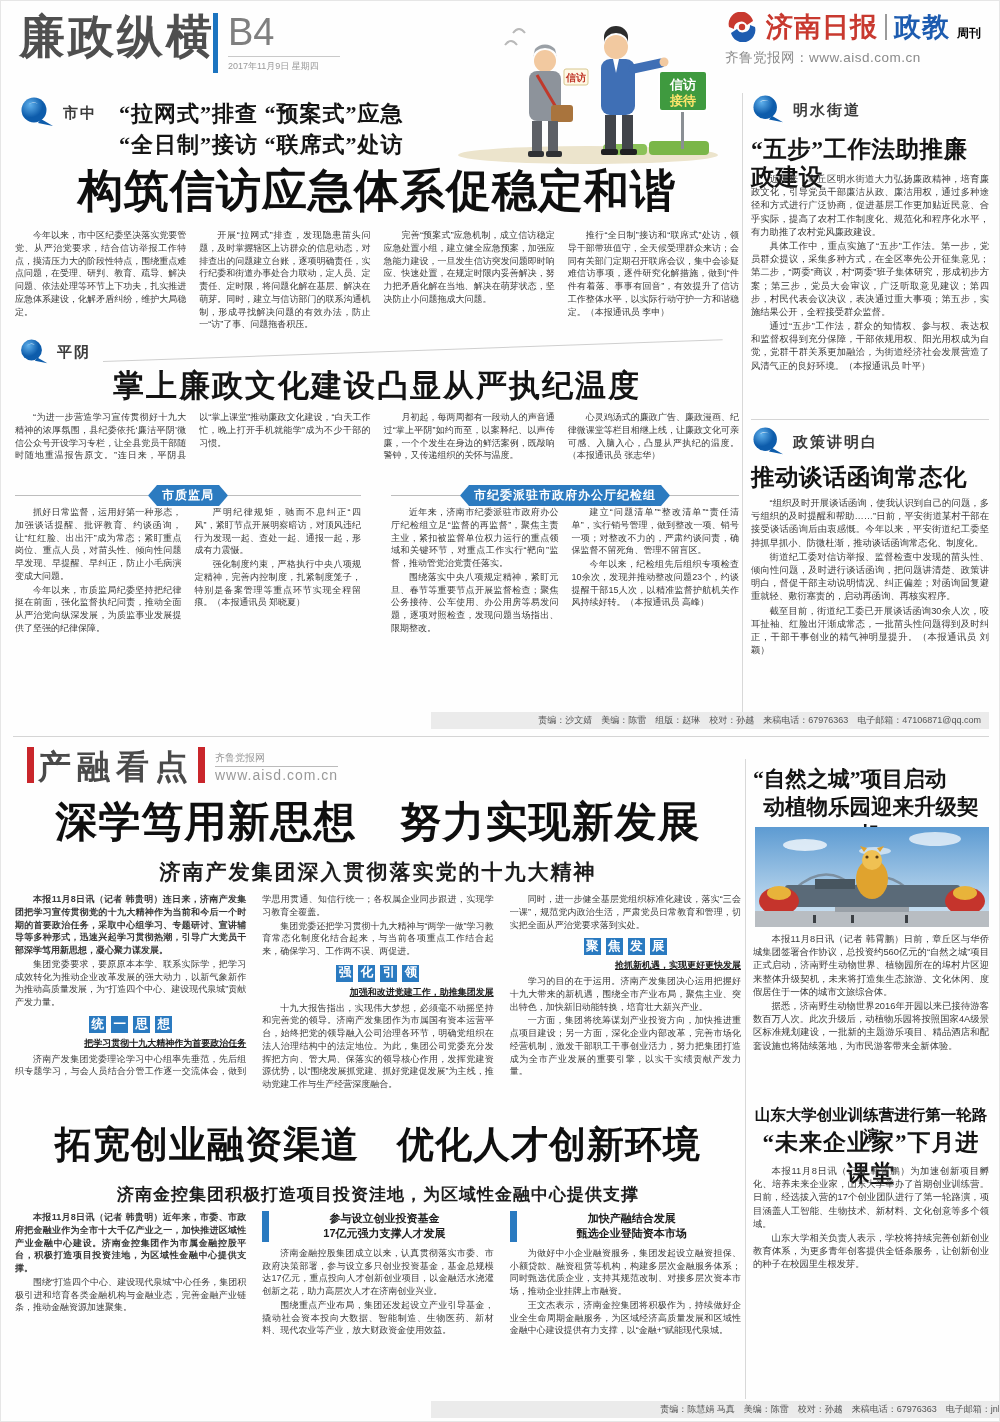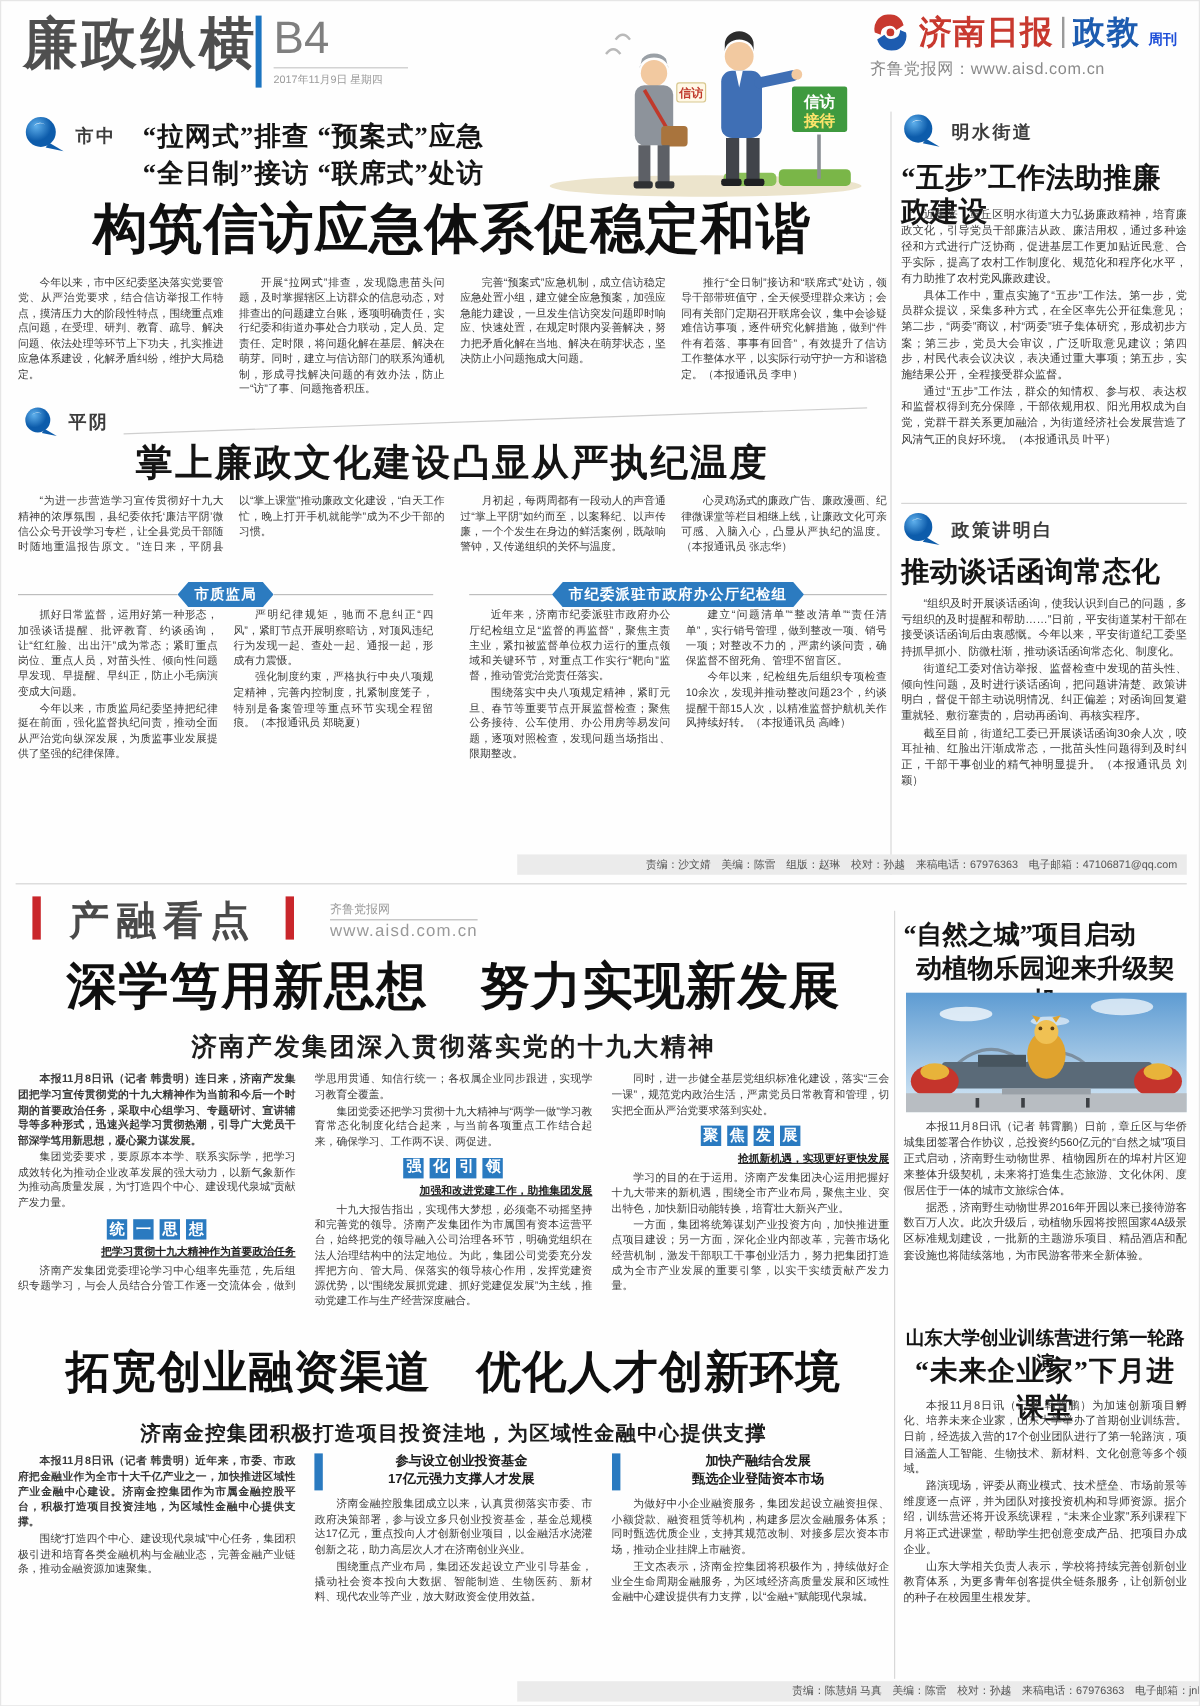--- a/index.html
+++ b/index.html
@@ -19,42 +19,42 @@
   
   .mast-title{font-size:46px;font-weight:900;color:#4f4f4f;letter-spacing:3px;line-height:1.1;}
   .mast-page{display:flex;align-items:flex-start;}
   .mast-vbar{width:5px;height:60px;background:#1c74c0;margin-right:10px;}
   .mast-pageno{font-size:38px;color:#7f7f7f;line-height:1;}
   .mast-dateline{border-top:1px solid #c9c9c9;margin-top:5px;padding-top:3px;font-size:9px;color:#9a9a9a;width:112px;}
   .brand-row{display:flex;align-items:center;gap:7px;}
   .brand-name{font-size:27px;font-weight:900;color:#c8392f;letter-spacing:1px;}
   .brand-sep{width:2px;height:26px;background:#9a9a9a;}
   .brand-weekly{font-size:27px;font-weight:900;color:#1d5cb0;letter-spacing:1px;}
-  .brand-weekly-suffix{font-size:12px;font-weight:bold;color:#1d4ed8;align-self:flex-end;margin-bottom:3px;}
+  .brand-weekly-suffix{font-size:12px;font-weight:bold;color:#000000;align-self:flex-end;margin-bottom:3px;}
   .brand-site{font-size:13.5px;color:#8a8a8a;margin-top:4px;letter-spacing:0.5px;}
 
   
   .region-row{display:flex;align-items:center;gap:8px;}
   .region-label{font-size:15px;font-weight:bold;color:#3c3c3c;letter-spacing:2px;}
 
   .kicker{font-size:22px;line-height:31px;font-weight:bold;color:#151515;letter-spacing:1px;}
   .headline-xl{font-size:45px;font-weight:900;color:#0f0f0f;text-align:center;letter-spacing:1px;line-height:1.1;}
   .headline-l{font-size:31px;font-weight:900;color:#141414;text-align:center;letter-spacing:2px;}
   .headline-m{font-size:25px;font-weight:900;color:#141414;text-align:center;letter-spacing:1px;margin:5px 0 8px;}
   .headline-r{font-size:23.5px;font-weight:900;color:#141414;letter-spacing:0.5px;line-height:1.2;}
 
   .badge-row{display:flex;align-items:center;}
   .badge-row .bl{flex:1;height:1px;background:#bdbdbd;}
   .badge{background:#2c7bc0;color:#fff;font-size:12px;font-weight:bold;letter-spacing:1px;
          padding:2px 14px;clip-path:polygon(9px 0,calc(100% - 9px) 0,100% 50%,calc(100% - 9px) 100%,9px 100%,0 50%);white-space:nowrap;}
 
   .footer-bar{height:17px;background:#ebebeb;font-size:9px;color:#555;text-align:right;line-height:17px;padding-right:8px;box-sizing:border-box;}
 
   
-  .cr-header{display:flex;align-items:flex-end;gap:24px;}
+  .cr-header{display:flex;align-items:flex-end;gap:4px;}
   .rbar{width:7px;height:36px;background:#c9262b;}
   .cr-title{font-size:33px;font-weight:900;color:#4a4a4a;letter-spacing:6px;line-height:1;}
   .cr-site1{font-size:10px;color:#999;border-bottom:1px solid #bbb;padding-bottom:1px;}
   .cr-site2{font-size:14px;color:#999;letter-spacing:1px;}
 
   .dek{font-weight:900;text-align:center;color:#1d1d1d;}
   .blue-sub{display:flex;justify-content:center;gap:5px;margin:7px 0 4px;break-inside:avoid;}
   .char-box{width:17px;height:17px;background:#2a7ac0;color:#fff;font-size:12.5px;font-weight:bold;
             display:inline-flex;align-items:center;justify-content:center;}
   .lede{font-size:9px;font-weight:bold;color:#222;text-align:right;margin:0 0 3px 0;font-family:"Liberation Serif","DejaVu Serif",serif;text-decoration:underline;}
@@ -341,19 +341,18 @@
   </svg>
   <div class="abs tiny" style="left:752px;top:932px;width:236px;height:162px;font-size:9.3px;">
     <p>本报11月8日讯（记者 韩霄鹏）日前，章丘区与华侨城集团签署合作协议，总投资约560亿元的“自然之城”项目正式启动，济南野生动物世界、植物园所在的埠村片区迎来整体升级契机，未来将打造集生态旅游、文化休闲、度假居住于一体的城市文旅综合体。</p>
     <p>据悉，济南野生动物世界2016年开园以来已接待游客数百万人次。此次升级后，动植物乐园将按照国家4A级景区标准规划建设，一批新的主题游乐项目、精品酒店和配套设施也将陆续落地，为市民游客带来全新体验。</p>
   </div>
 
   <div class="abs serif" style="left:752px;top:1104px;width:236px;text-align:center;font-size:15.5px;font-weight:900;color:#141414;">山东大学创业训练营进行第一轮路演</div>
   <div class="abs serif" style="left:752px;top:1126px;width:236px;text-align:center;font-size:23px;font-weight:900;letter-spacing:1px;color:#141414;">“未来企业家”下月进课堂</div>
   <div class="abs tiny" style="left:752px;top:1164px;width:236px;height:232px;font-size:9.3px;">
     <p>本报11月8日讯（记者 韩霄鹏）为加速创新项目孵化、培养未来企业家，山东大学举办了首期创业训练营。日前，经选拔入营的17个创业团队进行了第一轮路演，项目涵盖人工智能、生物技术、新材料、文化创意等多个领域。</p>
-    <p>路演现场，评委从商业模式、技术壁垒、市场前景等维度逐一点评，并为团队对接投资机构和导师资源。据介绍，训练营还将开设系统课程，“未来企业家”系列课程下月将正式进课堂，帮助学生把创意变成产品、把项目办成企业。</p>
     <p>山东大学相关负责人表示，学校将持续完善创新创业教育体系，为更多青年创客提供全链条服务，让创新创业的种子在校园里生根发芽。</p>
   </div>
 
   <div class="abs footer-bar" style="left:430px;top:1400px;width:638px;">责编：陈慧娟 马真　美编：陈雷　校对：孙越　来稿电话：67976363　电子邮箱：jnbbsg@163.com</div>
 
 </div>
 
 </body></html>

